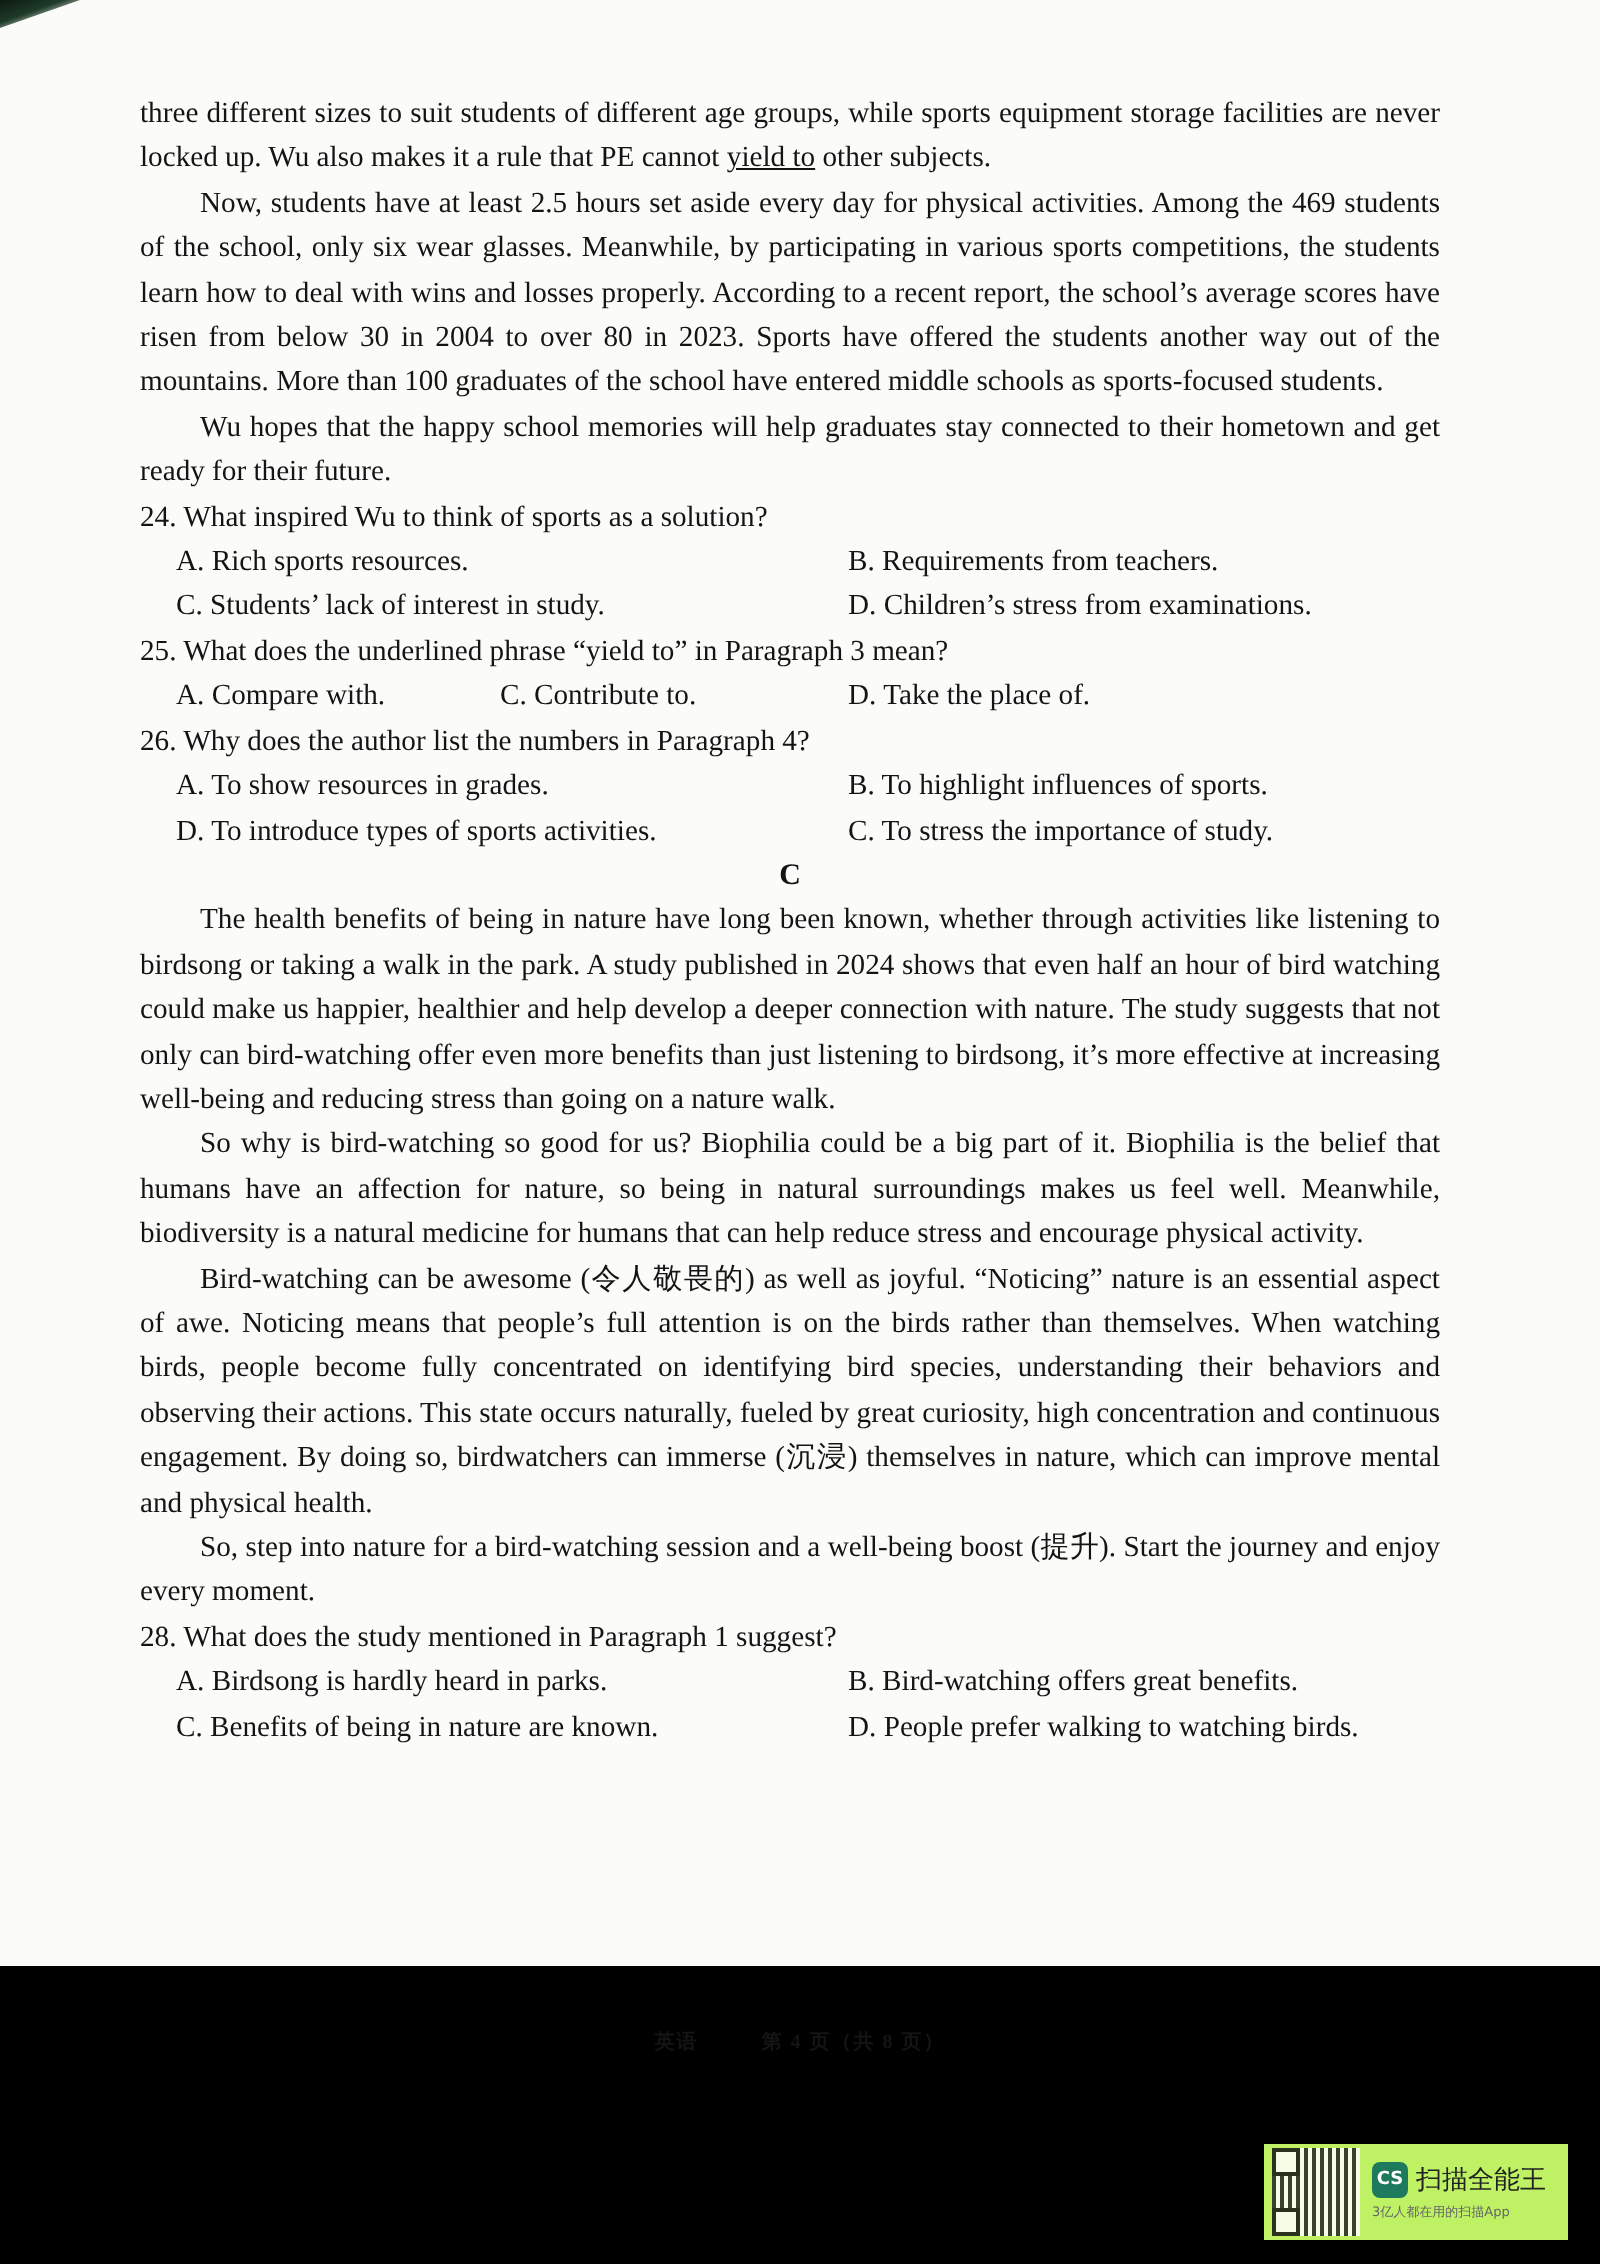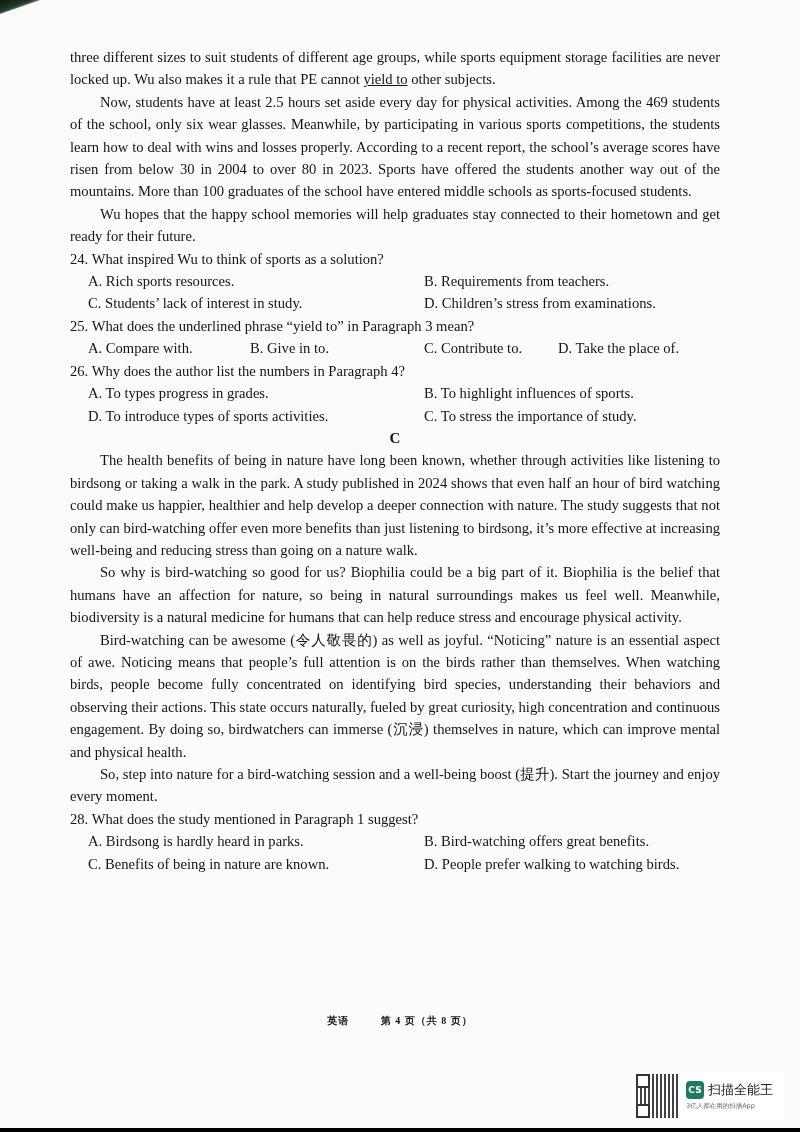--- a/index.html
+++ b/index.html
@@ -3,21 +3,21 @@
 <meta charset="utf-8">
 <style>
   html, body { margin: 0; padding: 0; }
   body {
     width: 800px; height: 1132px; position: relative; overflow: hidden;
     background: #000;
     font-family: "Liberation Serif", "DejaVu Serif", serif;
     color: #141414;
   }
   .page {
-    position: absolute; left: 0; top: 0; width: 800px; height: 1128px;
+    position: absolute; left: 0; top: 0; width: 800px; height: 983px;
     background: #fbfbf9;
   }
   .corner-shadow {
     position: absolute; left: 0; top: 0; width: 40px; height: 14px;
     background: linear-gradient(160deg, #0c1a12 0%, #1e3a28 40%, rgba(255,255,255,0) 75%);
     clip-path: polygon(0 0, 100% 0, 0 100%);
   }
   .content {
     position: absolute; left: 70px; top: 46px; width: 650px;
     font-size: 14.6px; line-height: 22.4px;
@@ -32,21 +32,21 @@
   .section {
     text-align: center; font-weight: bold; margin: 0; font-size: 15px;
   }
   .footer {
     position: absolute; left: 0; top: 1014px; width: 800px; text-align: center;
     font-size: 10px; font-weight: bold; letter-spacing: 1px;
   }
   .footer span { margin: 0 14px; }
   .badge {
     position: absolute; left: 632px; top: 1072px; width: 152px; height: 48px;
-    background: #ffffff; display: flex; align-items: center;
+    background: #bef264; display: flex; align-items: center;
   }
   .qr {
     width: 44px; height: 44px; margin: 2px 6px 2px 4px;
     background:
       repeating-linear-gradient(90deg, #222 0 2px, #fff 2px 4px),
       #fff;
     position: relative;
     opacity: .85;
   }
   .qr::before, .qr::after {
@@ -83,30 +83,29 @@
         <span class="opt">B. Requirements from teachers.</span>
         <span class="opt">C. Students’ lack of interest in study.</span>
         <span class="opt">D. Children’s stress from examinations.</span>
       </div>
     </div>
 
     <div>
       <p class="q">25. What does the underlined phrase “yield to” in Paragraph 3 mean?</p>
       <div class="opts4">
         <span class="opt">A. Compare with.</span>
-        <span class="opt">B. Give in to.</span>
         <span class="opt">C. Contribute to.</span>
         <span class="opt">D. Take the place of.</span>
       </div>
     </div>
 
     <div>
       <p class="q">26. Why does the author list the numbers in Paragraph 4?</p>
       <div class="opts">
-        <span class="opt">A. To types progress in grades.</span>
+        <span class="opt">A. To show resources in grades.</span>
         <span class="opt">B. To highlight influences of sports.</span>
         <span class="opt">D. To introduce types of sports activities.</span>
         <span class="opt">C. To stress the importance of study.</span>
       </div>
     </div>
 
     <div>
     </div>
 
     <p class="section">C</p>

